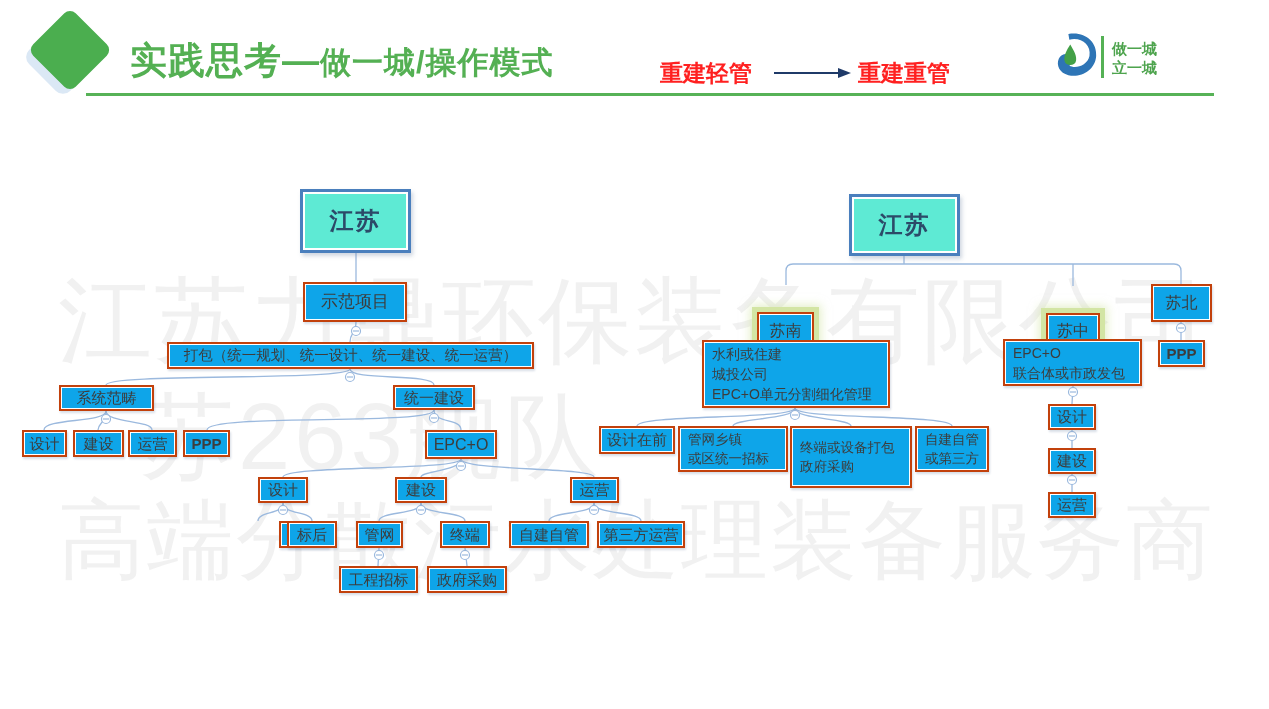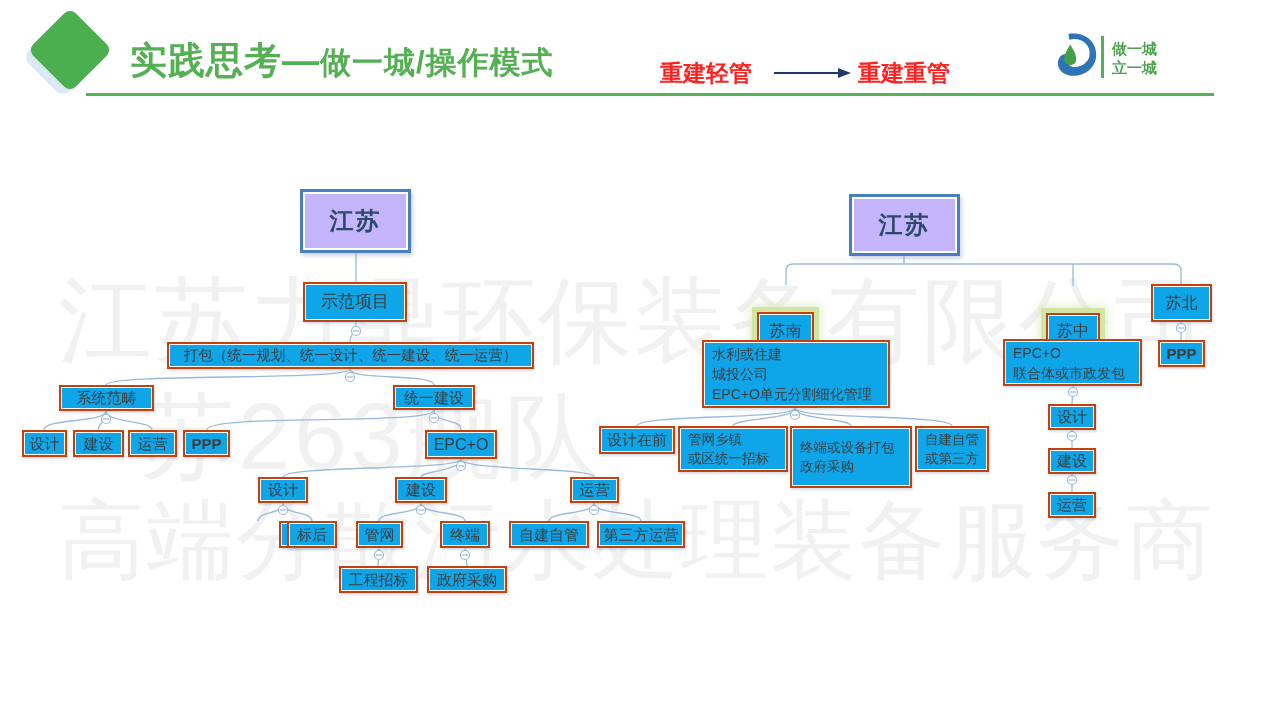--- a/index.html
+++ b/index.html
@@ -28,21 +28,21 @@
   .wm2{left:140px;top:374px;font-size:94px;letter-spacing:4px;}
   .wm3{left:58px;top:482px;font-size:87px;letter-spacing:2px;}
   
   .connectors{position:absolute;left:0;top:0;z-index:1;}
   
   .n{position:absolute;box-sizing:border-box;background:#0ea5e9;border:2px solid #c2410c;
      box-shadow:inset 0 0 0 1px #fff,1px 2px 2px rgba(120,140,170,.28);
      display:flex;align-items:center;justify-content:center;
      font-size:15px;line-height:1.2;color:#3d3d3d;white-space:nowrap;z-index:2;}
   .ml{flex-direction:column;align-items:flex-start;justify-content:center;padding-left:8px;}
-  .root{border-width:3px;border-color:#4a7fbd;background:#c4b5fd;
+  .root{border-width:3px;border-color:#4a7fbd;background:#5eead4;
         box-shadow:inset 0 0 0 2px #fff,2px 3px 4px rgba(120,140,170,.35);
         font-size:24px;font-weight:bold;color:#2c4a68;letter-spacing:2px;}
   .glow{box-shadow:0 0 0 5px #d3e5a4,0 0 9px 7px rgba(205,226,157,.55),inset 0 0 0 1px #fff;margin-top:27px;}
 </style>
 </head>
 <body>
 
 <div class="page">
 
   <div class="wm wm1">江苏力鼎环保装备有限公司</div>

